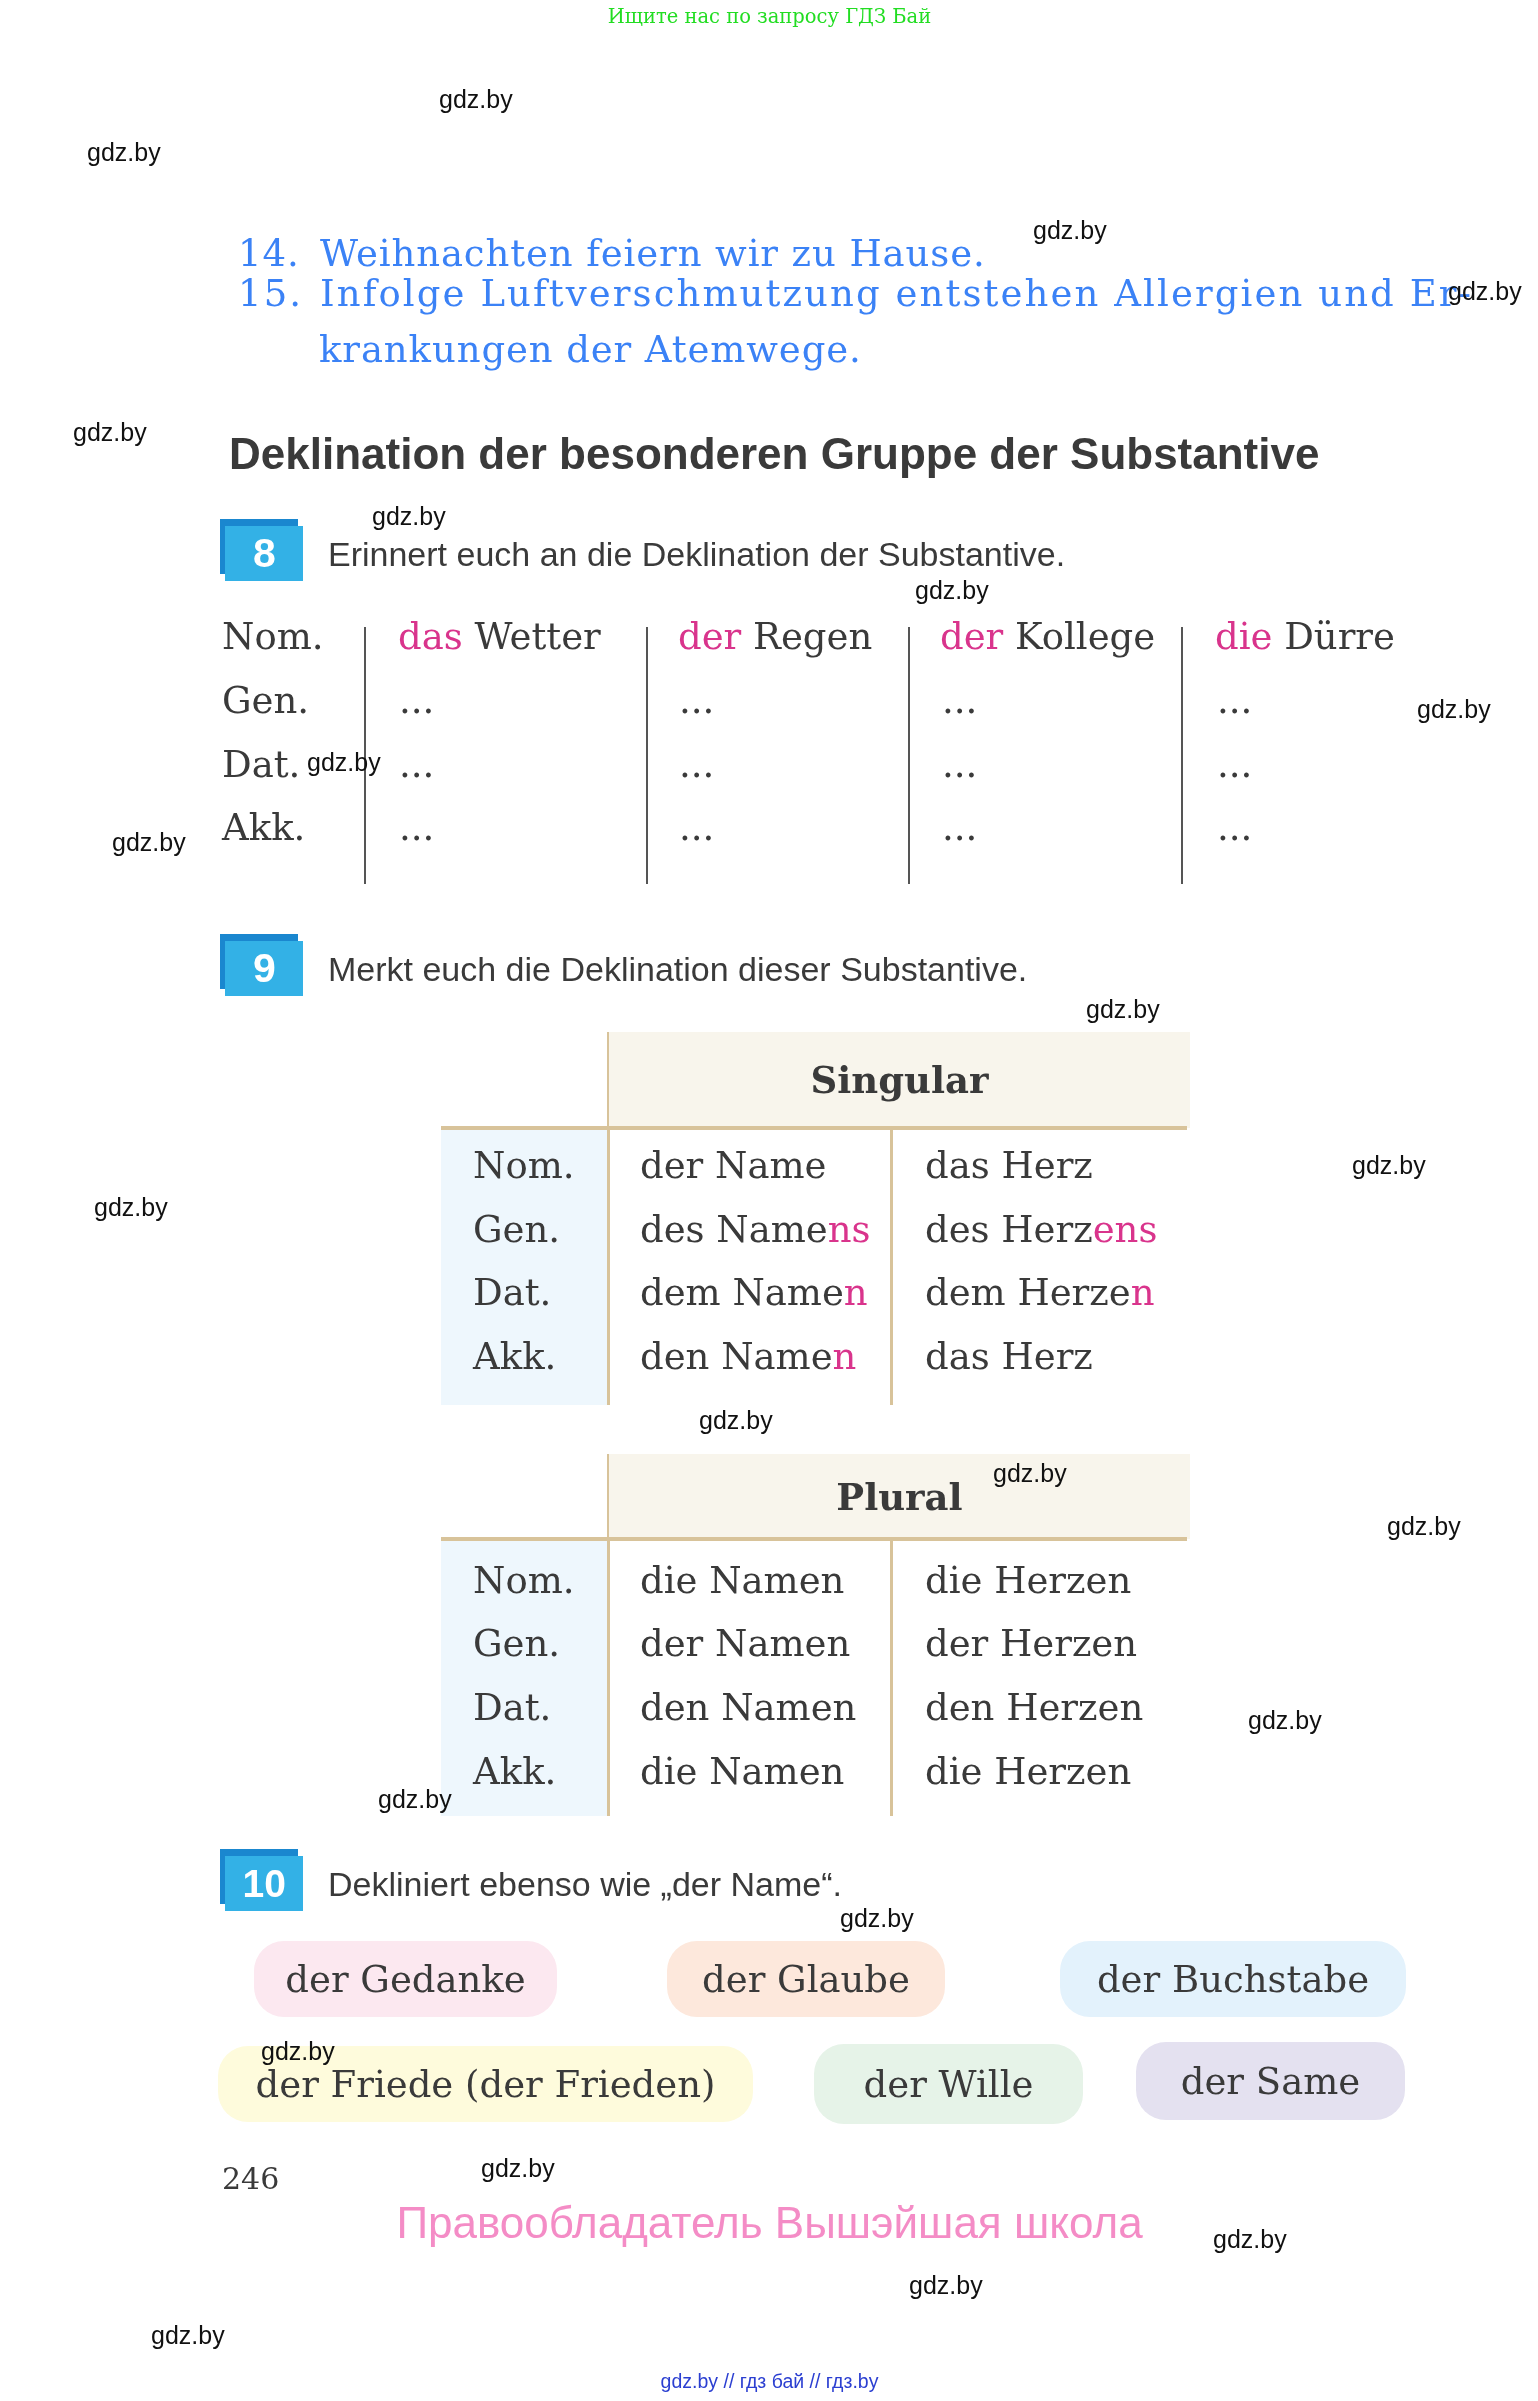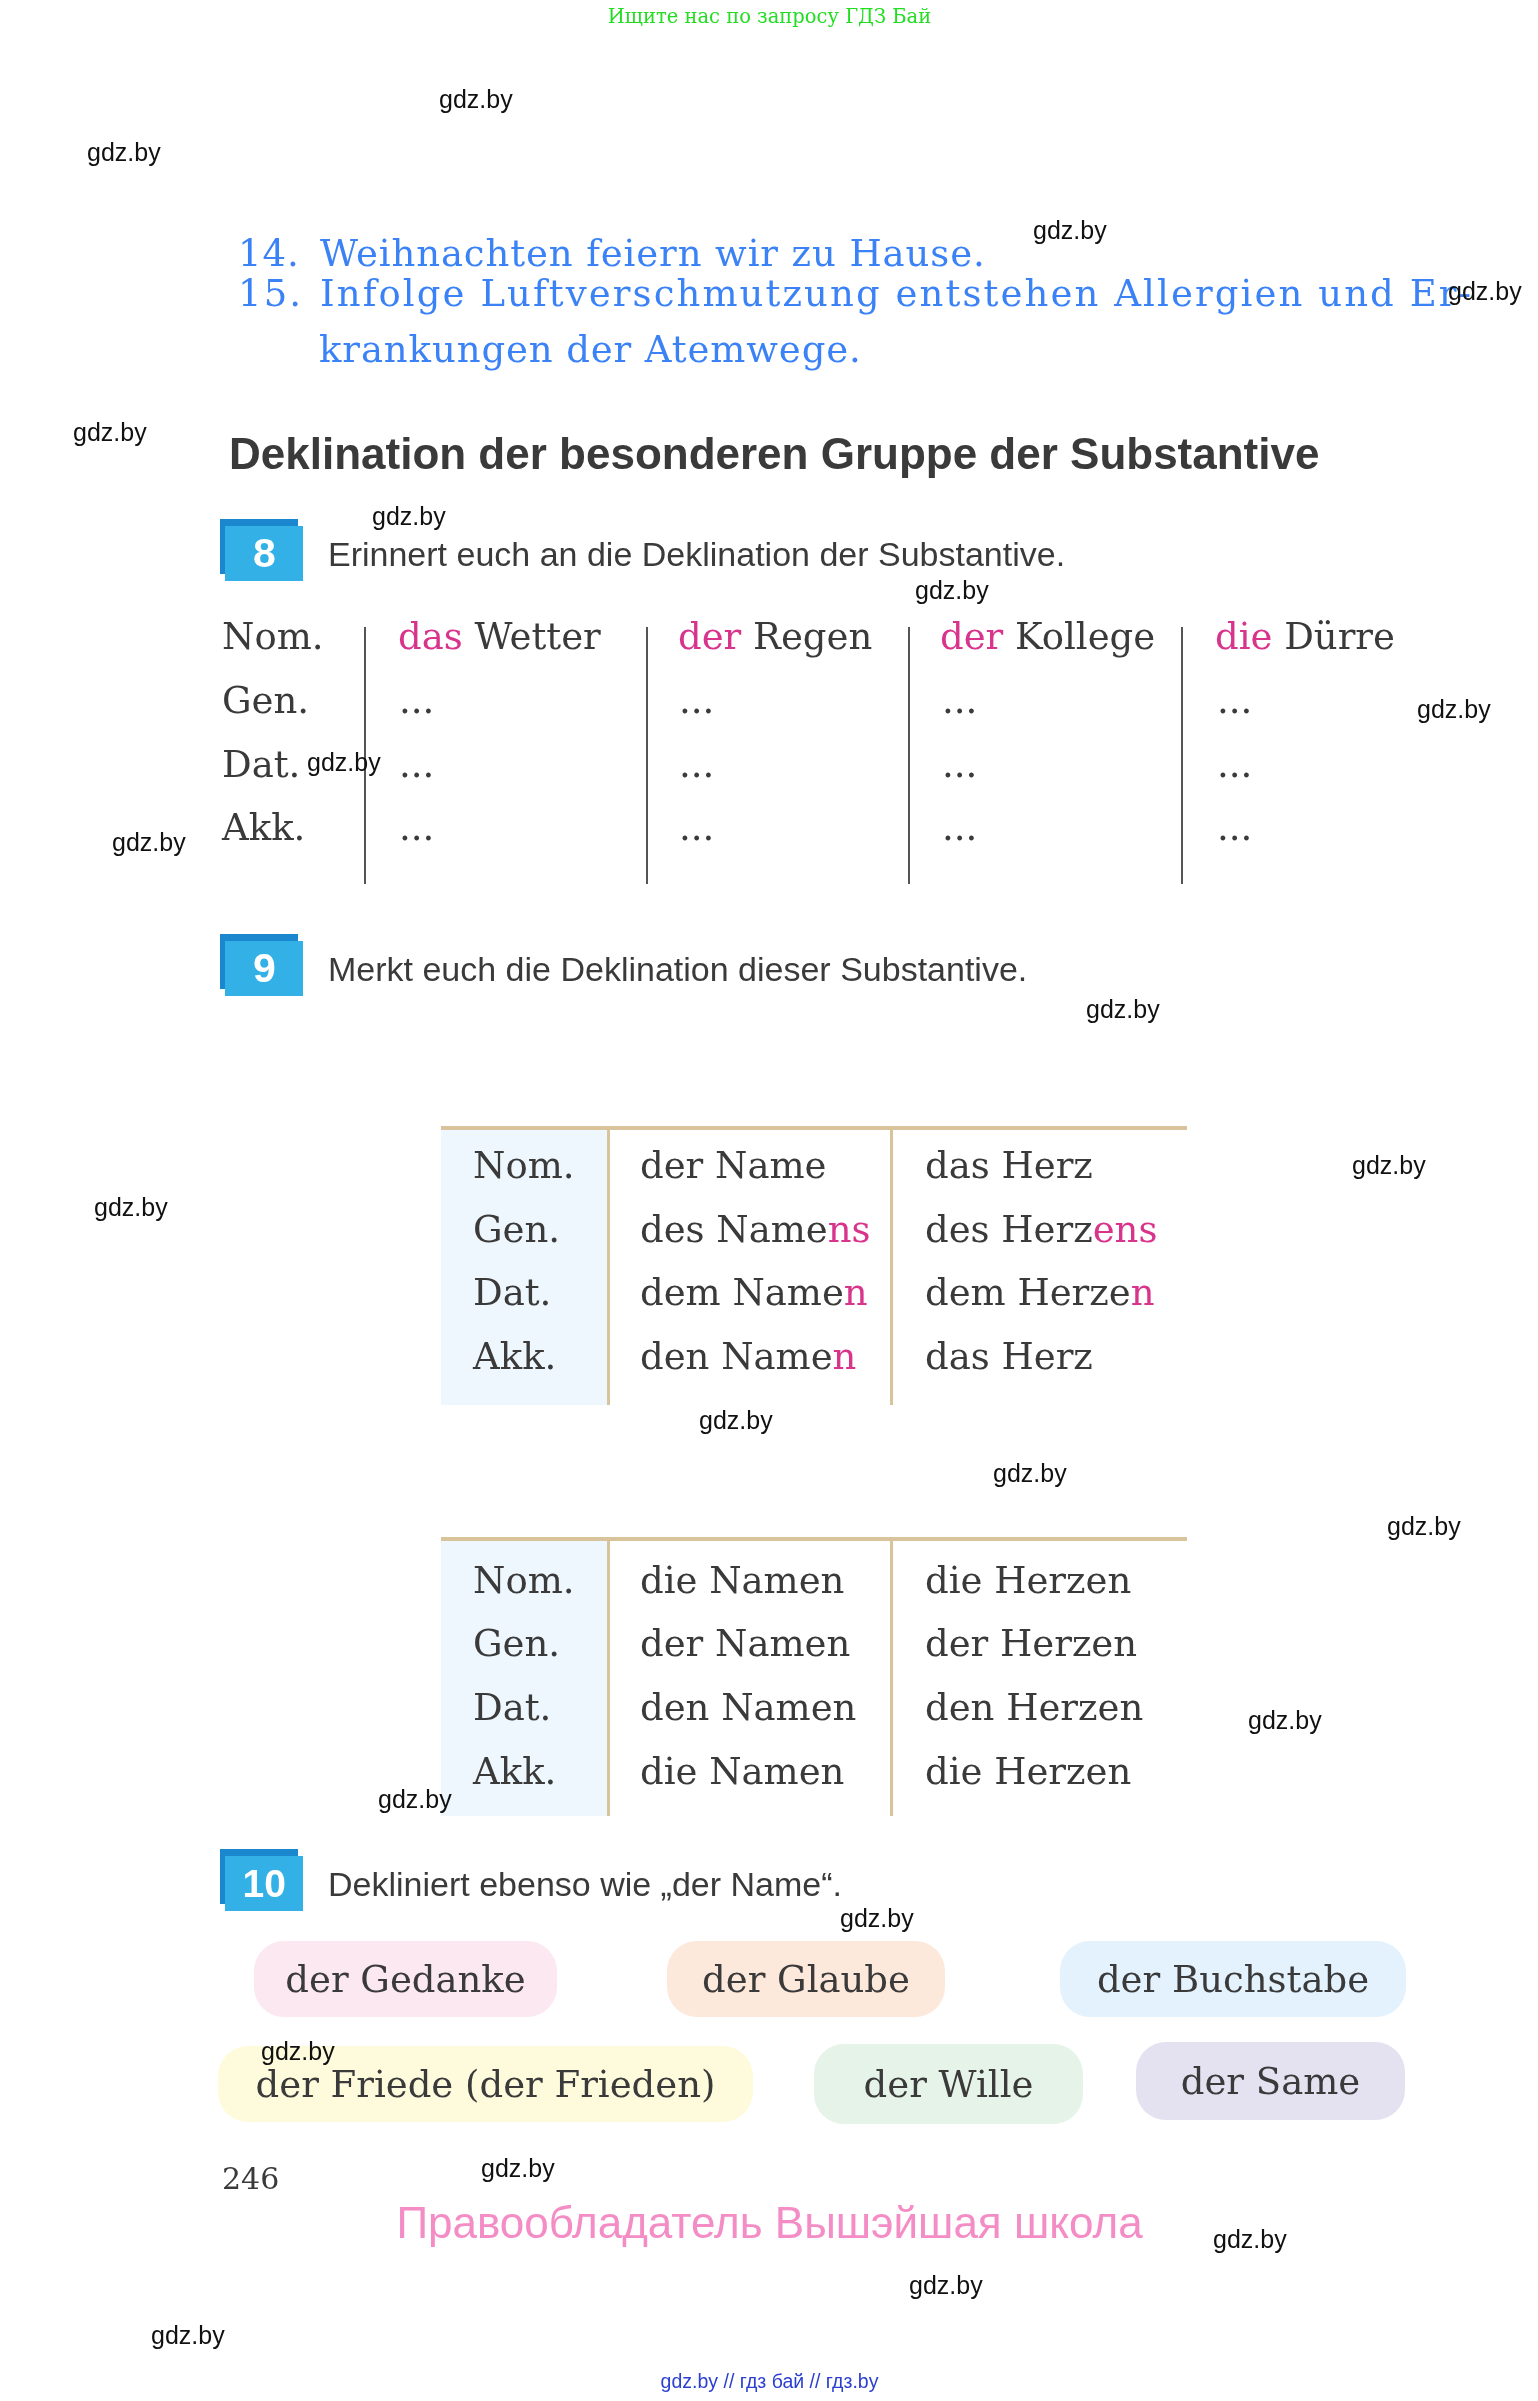--- a/index.html
+++ b/index.html
@@ -107,20 +107,23 @@
   <div class="abs cell serif" style="left:995px; top:191px;">...</div>
 </div>
 
 <div class="abs ex-badge" style="left:220px; top:934px;">
   <div class="back"></div>
   <div class="front">9</div>
 </div>
 <div class="abs ex-title" style="left:328px; top:950px;">Merkt euch die Deklination dieser Substantive.</div>
 
 <div class="abs" style="left:441px; top:1032px; width:746px; height:372px;">
+  <div class="abs t-head serif" style="left:166px; top:0; width:581px; height:96px; display:flex; align-items:center;">
+    <span style="width:100%;">Singular</span>
+  </div>
   <div class="abs t-hline" style="left:0; top:94px; width:746px;"></div>
   <div class="abs t-side" style="left:0; top:98px; width:166px; height:275px;"></div>
   <div class="abs t-vline" style="left:166px; top:98px; height:275px;"></div>
   <div class="abs t-vline" style="left:449px; top:98px; height:275px;"></div>
 
   <div class="abs case-label serif" style="left:32px; top:112px;">Nom.</div>
   <div class="abs case-label serif" style="left:32px; top:176px;">Gen.</div>
   <div class="abs case-label serif" style="left:32px; top:239px;">Dat.</div>
   <div class="abs case-label serif" style="left:32px; top:303px;">Akk.</div>
 
@@ -129,20 +132,23 @@
   <div class="abs cell serif" style="left:199px; top:239px;"><span>dem Name</span><span class="pink">n</span></div>
   <div class="abs cell serif" style="left:199px; top:303px;"><span>den Name</span><span class="pink">n</span></div>
 
   <div class="abs cell serif" style="left:484px; top:112px;"><span>das Herz</span><span class="pink"></span></div>
   <div class="abs cell serif" style="left:484px; top:176px;"><span>des Herz</span><span class="pink">ens</span></div>
   <div class="abs cell serif" style="left:484px; top:239px;"><span>dem Herze</span><span class="pink">n</span></div>
   <div class="abs cell serif" style="left:484px; top:303px;"><span>das Herz</span><span class="pink"></span></div>
 </div>
 
 <div class="abs" style="left:441px; top:1454px; width:746px; height:363px;">
+  <div class="abs t-head serif" style="left:166px; top:0; width:581px; height:85px; display:flex; align-items:center;">
+    <span style="width:100%;">Plural</span>
+  </div>
   <div class="abs t-hline" style="left:0; top:83px; width:746px;"></div>
   <div class="abs t-side" style="left:0; top:87px; width:166px; height:275px;"></div>
   <div class="abs t-vline" style="left:166px; top:87px; height:275px;"></div>
   <div class="abs t-vline" style="left:449px; top:87px; height:275px;"></div>
 
   <div class="abs case-label serif" style="left:32px; top:105px;">Nom.</div>
   <div class="abs case-label serif" style="left:32px; top:168px;">Gen.</div>
   <div class="abs case-label serif" style="left:32px; top:232px;">Dat.</div>
   <div class="abs case-label serif" style="left:32px; top:296px;">Akk.</div>
 

